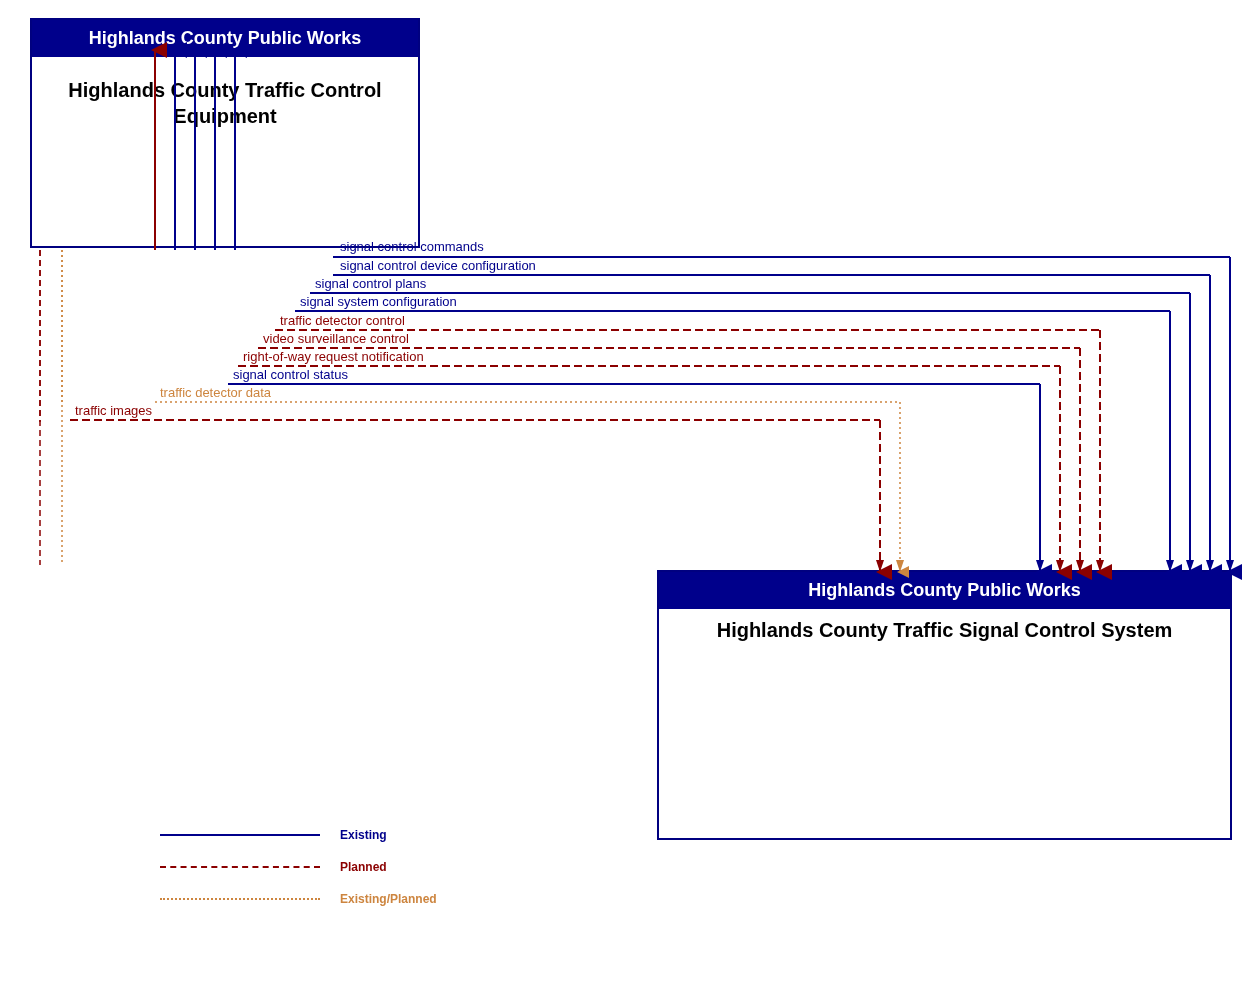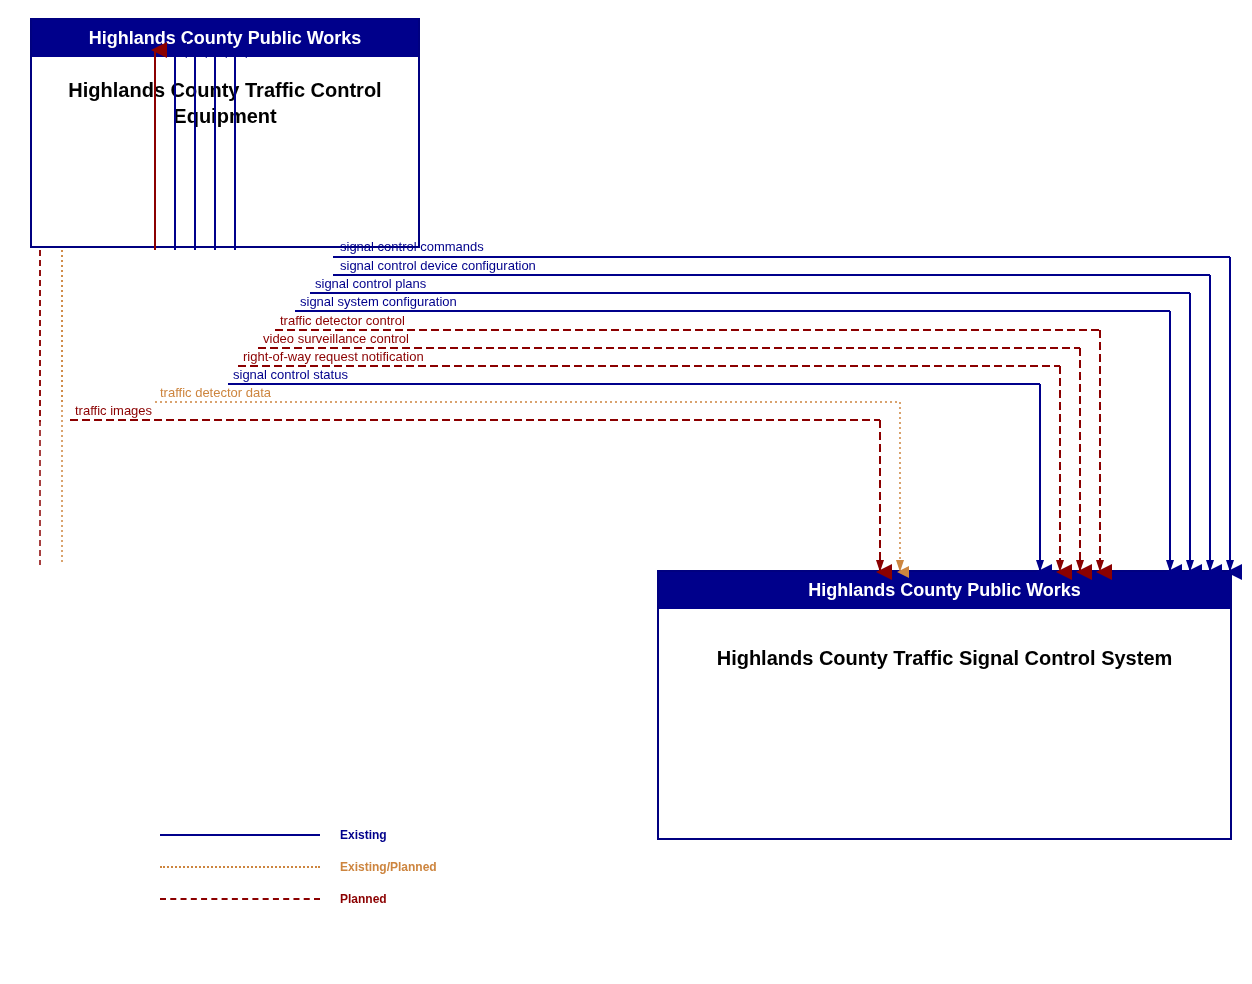--- a/index.html
+++ b/index.html
@@ -63,21 +63,21 @@
       font-weight: bold;
       text-align: center;
       padding: 8px 10px;
     }
 
     .box-right-title {
       font-size: 20px;
       font-weight: bold;
       text-align: center;
       color: #000000;
-      padding: 36px 15px;
+      padding: 8px 15px;
       line-height: 1.3;
     }
 
     
     .connections-svg {
       position: absolute;
       top: 0;
       left: 0;
       width: 1252px;
       height: 984px;
@@ -216,22 +216,22 @@
     <polygon points="1230,572 1226,560 1234,560" fill="#00008B"></polygon>
 
   </svg>
 
   <div class="legend">
     <div class="legend-item">
       <div style="width:160px; height:2px; background:#00008B; margin-right:20px;"></div>
       <span class="legend-label" style="color:#00008B;">Existing</span>
     </div>
     <div class="legend-item">
+      <div style="width:160px; height:0; border-top:2px dashed #8B0000; margin-right:20px;"></div>
+      <span class="legend-label" style="color:#8B0000;">Planned</span>
+    </div>
+    <div class="legend-item">
       <div style="width:160px; height:0; border-top:2px dotted #CD853F; margin-right:20px;"></div>
       <span class="legend-label" style="color:#CD853F;">Existing/Planned</span>
     </div>
-    <div class="legend-item">
-      <div style="width:160px; height:0; border-top:2px dashed #8B0000; margin-right:20px;"></div>
-      <span class="legend-label" style="color:#8B0000;">Planned</span>
-    </div>
   </div>
 
 </div>
 
 </body></html>

